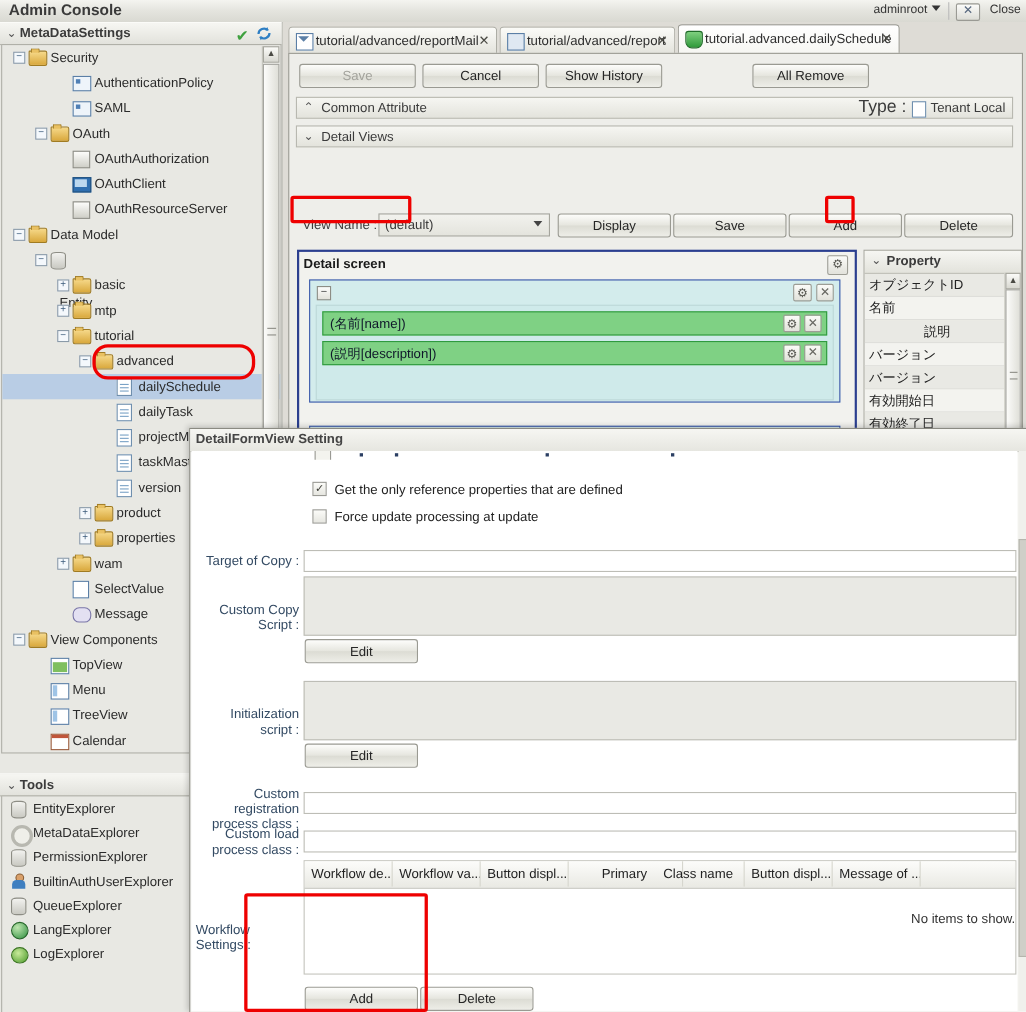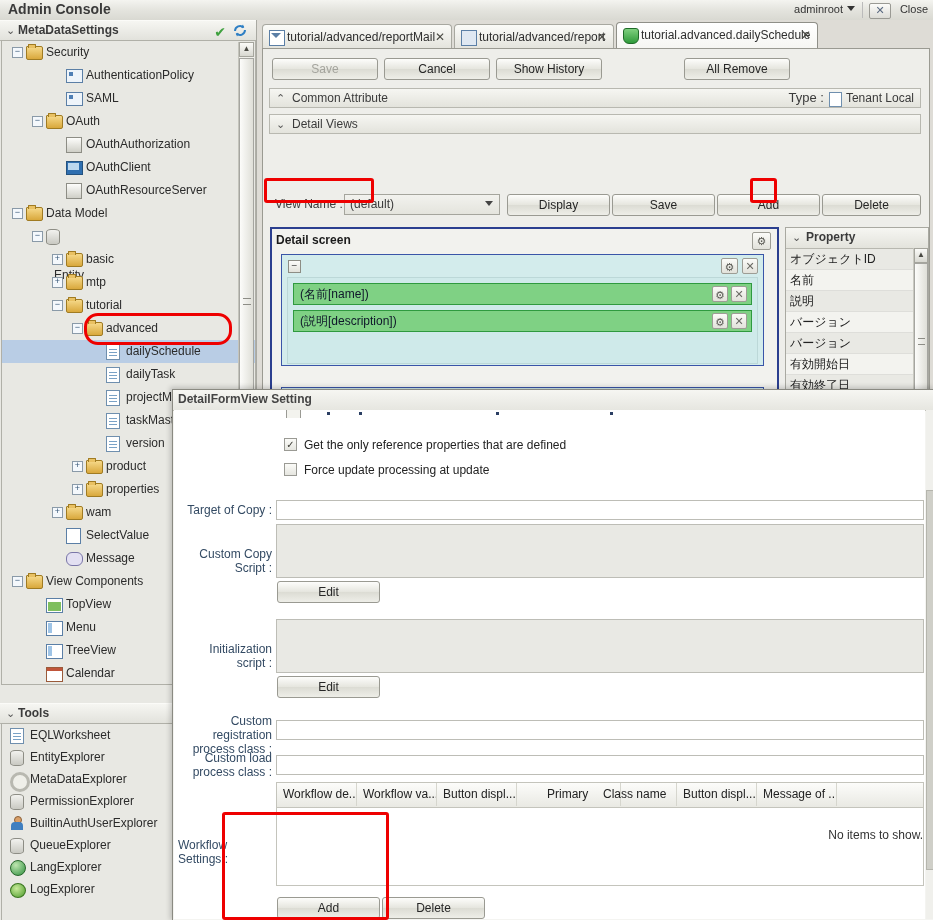--- a/index.html
+++ b/index.html
@@ -112,21 +112,21 @@
     border:1px solid #9a9a92;border-radius:3px;
     background:linear-gradient(to bottom,#fdfdfb,#e6e6df 48%,#dcdcd4 52%,#eeeee8);
     font-size:12px;line-height:20px;text-align:center;color:#262626;cursor:pointer;
     font-family:"Liberation Sans",sans-serif;}
   .btn.disabled{color:#a3a39c;cursor:default;}
 
   .section-hdr{position:absolute;left:6px;height:20px;box-sizing:border-box;width:652px;
     background:linear-gradient(to bottom,#f6f6f2,#e3e3dc);border:1px solid #b8b8b0;
     font-size:12px;line-height:18px;color:#3b3b3b;padding-left:22px;}
   .section-hdr .chev{position:absolute;left:6px;top:0;color:#555;font-size:11px;}
-  .type-label{position:absolute;right:96px;top:0;font-size:13px;color:#3b3b3b;}
+  .type-label{position:absolute;right:96px;top:0;font-size:16px;color:#3b3b3b;}
   .type-value{position:absolute;right:6px;top:0;font-size:12px;color:#3b3b3b;}
   .type-icon{position:absolute;right:78px;top:3px;width:11px;height:13px;background:#fff;border:1px solid #6f8fae;}
 
   #viewname-label{position:absolute;left:12px;top:148px;font-size:12px;color:#3b3b3b;}
   #viewname-select{position:absolute;left:81px;top:145px;width:156px;height:21px;box-sizing:border-box;
     background:linear-gradient(to bottom,#f2f2ee,#e4e4dd);border:1px solid #a5a59d;font-size:12px;line-height:19px;
     padding-left:5px;color:#3a3a3a;cursor:pointer;}
   #viewname-select .caret{position:absolute;right:6px;top:6px;border-left:4px solid transparent;border-right:4px solid transparent;border-top:5px solid #444;}
 
   
@@ -354,21 +354,20 @@
     <div id="tree-sb">
       <div class="sb-arrow" style="top:0">▲</div>
       <div id="tree-thumb"></div>
     </div>
   </div>
 
   <div class="accordion-hdr" id="tools-hdr">
     <span class="chev">⌄</span><span>Tools</span>
   </div>
   <div id="tools-list">
-      <div class="tool"><span class="ticon ic-doc"></span><span>EQLWorksheet</span></div>
       <div class="tool"><span class="ticon ic-cyl"></span><span>EntityExplorer</span></div>
       <div class="tool"><span class="ticon ic-gear"></span><span>MetaDataExplorer</span></div>
       <div class="tool"><span class="ticon ic-cyl"></span><span>PermissionExplorer</span></div>
       <div class="tool"><span class="ticon ic-person"></span><span>BuiltinAuthUserExplorer</span></div>
       <div class="tool"><span class="ticon ic-cyl"></span><span>QueueExplorer</span></div>
       <div class="tool"><span class="ticon ic-globe"></span><span>LangExplorer</span></div>
       <div class="tool"><span class="ticon ic-bug"></span><span>LogExplorer</span></div>
     </div>
 </div>
 
@@ -450,21 +449,21 @@
 
     <div id="property-panel">
       <div id="property-hdr">
         <span class="chev">⌄</span>
         <span>Property</span>
         
       </div>
       <div id="prop-rows">
           <div class="prow" style="top: 21px;">オブジェクトID</div>
           <div class="prow alt" style="top: 42px;">名前</div>
-          <div class="prow" style="top: 63px;">説明</div>
+          <div class="prow" style="top: 63px; text-align: center;">説明</div>
           <div class="prow alt" style="top: 84px;">バージョン</div>
           <div class="prow" style="top: 105px;">バージョン</div>
           <div class="prow alt" style="top: 126px;">有効開始日</div>
           <div class="prow" style="top: 147px;">有効終了日</div>
           <div class="prow alt" style="top: 168px;">作成日</div>
           <div class="prow" style="top: 189px;">更新日</div>
         </div>
       <div id="prop-sb">
         <div class="sb-arrow" style="top:0;width:14px;">▲</div>
         <div id="prop-thumb"></div>

